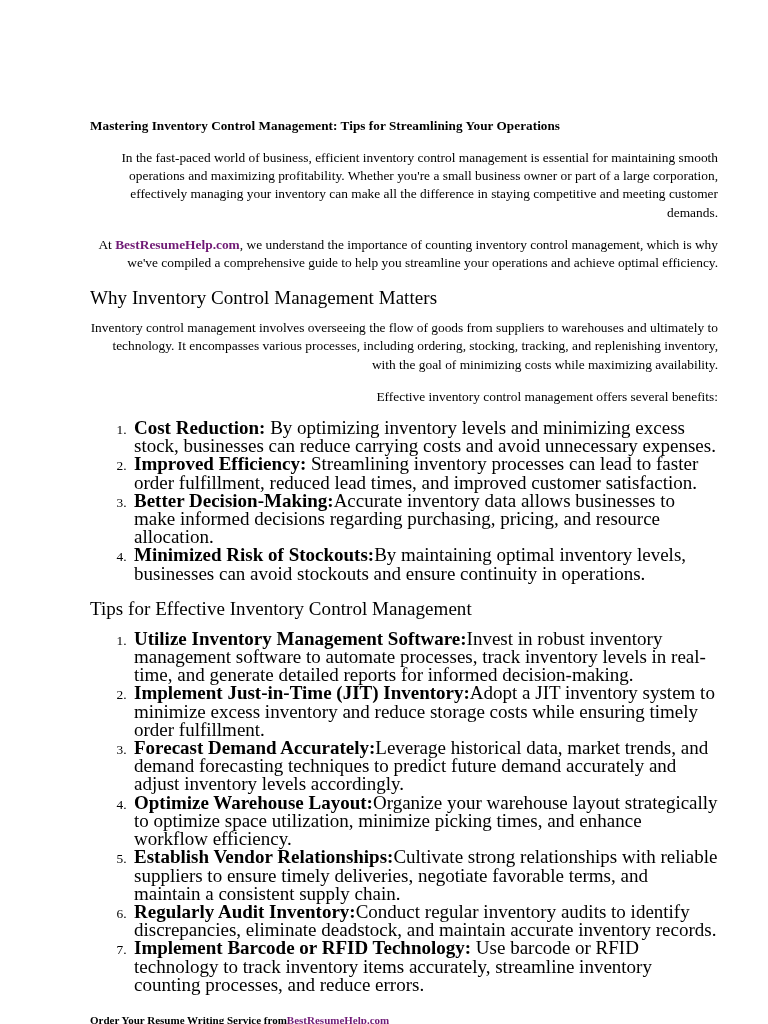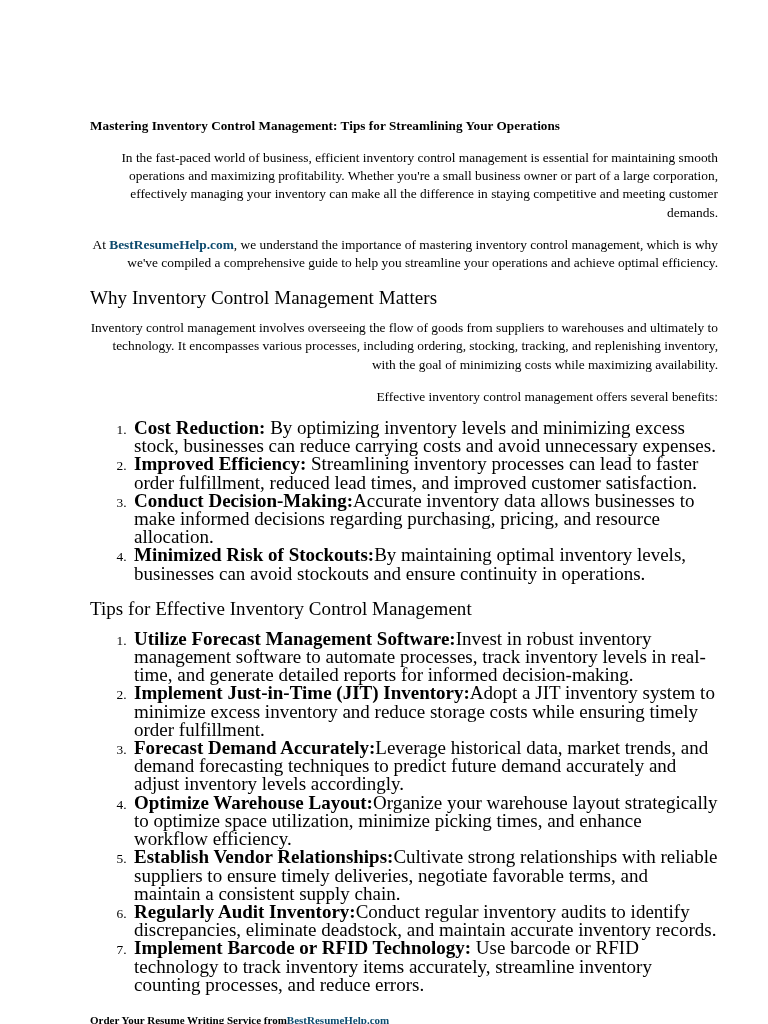--- a/index.html
+++ b/index.html
@@ -45,21 +45,21 @@
   p.para {
     font-size: 13.4px;
     line-height: 18.2px;
     margin: 0 0 14px 0;
     text-align: right;
   }
   p.para.tight {
     margin-bottom: 13px;
   }
   .link {
-    color: #0c4a6e;
+    color: #701a75;
     font-weight: bold;
     text-decoration: none;
   }
   ol.numlist {
     margin: 0 0 0 0;
     padding: 0 0 0 40px;
     list-style-position: outside;
     list-style-type: decimal;
   }
   ol.numlist > li {
@@ -90,39 +90,39 @@
 </head>
 <body>
 
 <div class="page">
   <div class="content">
 
     <div class="doc-title">Mastering Inventory Control Management: Tips for Streamlining Your Operations</div>
 
     <p class="para">In the fast-paced world of business, efficient inventory control management is essential for maintaining smooth operations and maximizing profitability. Whether you're a small business owner or part of a large corporation, effectively managing your inventory can make all the difference in staying competitive and meeting customer demands.</p>
 
-    <p class="para"><span>At </span><a class="link" href="#">BestResumeHelp.com</a><span>, we understand the importance of mastering inventory control management, which is why we've compiled a comprehensive guide to help you streamline your operations and achieve optimal efficiency.</span></p>
+    <p class="para"><span>At </span><a class="link" href="#">BestResumeHelp.com</a><span>, we understand the importance of counting inventory control management, which is why we've compiled a comprehensive guide to help you streamline your operations and achieve optimal efficiency.</span></p>
 
     <div class="section-heading">Why Inventory Control Management Matters</div>
 
     <p class="para">Inventory control management involves overseeing the flow of goods from suppliers to warehouses and ultimately to technology. It encompasses various processes, including ordering, stocking, tracking, and replenishing inventory, with the goal of minimizing costs while maximizing availability.</p>
 
     <p class="para tight">Effective inventory control management offers several benefits:</p>
 
     <ol class="numlist list-block">
       <li><span class="lead">Cost Reduction:</span><span> By optimizing inventory levels and minimizing excess stock, businesses can reduce carrying costs and avoid unnecessary expenses.</span></li>
       <li><span class="lead">Improved Efficiency:</span><span> Streamlining inventory processes can lead to faster order fulfillment, reduced lead times, and improved customer satisfaction.</span></li>
-      <li><span class="lead">Conduct Decision-Making:</span><span>Accurate inventory data allows businesses to make informed decisions regarding purchasing, pricing, and resource allocation.</span></li>
+      <li><span class="lead">Better Decision-Making:</span><span>Accurate inventory data allows businesses to make informed decisions regarding purchasing, pricing, and resource allocation.</span></li>
       <li><span class="lead">Minimized Risk of Stockouts:</span><span>By maintaining optimal inventory levels, businesses can avoid stockouts and ensure continuity in operations.</span></li>
     </ol>
 
     <div class="section-heading">Tips for Effective Inventory Control Management</div>
 
     <ol class="numlist list-block">
-      <li><span class="lead">Utilize Forecast Management Software:</span><span>Invest in robust inventory management software to automate processes, track inventory levels in real-time, and generate detailed reports for informed decision-making.</span></li>
+      <li><span class="lead">Utilize Inventory Management Software:</span><span>Invest in robust inventory management software to automate processes, track inventory levels in real-time, and generate detailed reports for informed decision-making.</span></li>
       <li><span class="lead">Implement Just-in-Time (JIT) Inventory:</span><span>Adopt a JIT inventory system to minimize excess inventory and reduce storage costs while ensuring timely order fulfillment.</span></li>
       <li><span class="lead">Forecast Demand Accurately:</span><span>Leverage historical data, market trends, and demand forecasting techniques to predict future demand accurately and adjust inventory levels accordingly.</span></li>
       <li><span class="lead">Optimize Warehouse Layout:</span><span>Organize your warehouse layout strategically to optimize space utilization, minimize picking times, and enhance workflow efficiency.</span></li>
       <li><span class="lead">Establish Vendor Relationships:</span><span>Cultivate strong relationships with reliable suppliers to ensure timely deliveries, negotiate favorable terms, and maintain a consistent supply chain.</span></li>
       <li><span class="lead">Regularly Audit Inventory:</span><span>Conduct regular inventory audits to identify discrepancies, eliminate deadstock, and maintain accurate inventory records.</span></li>
       <li><span class="lead">Implement Barcode or RFID Technology:</span><span> Use barcode or RFID technology to track inventory items accurately, streamline inventory counting processes, and reduce errors.</span></li>
     </ol>
 
     <div class="final-line"><span>Order Your Resume Writing Service from</span><a class="link" href="#">BestResumeHelp.com</a></div>
 

